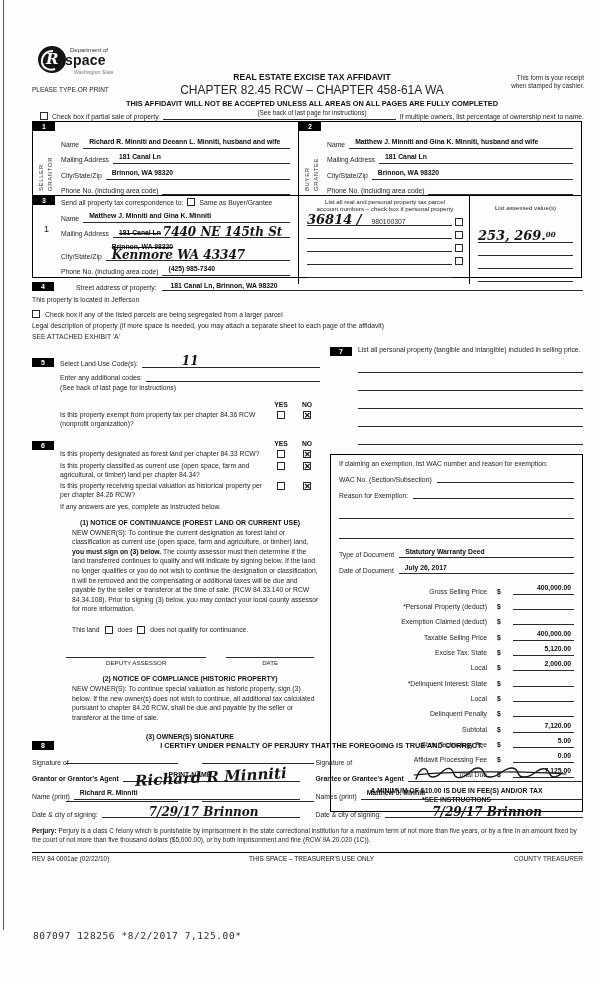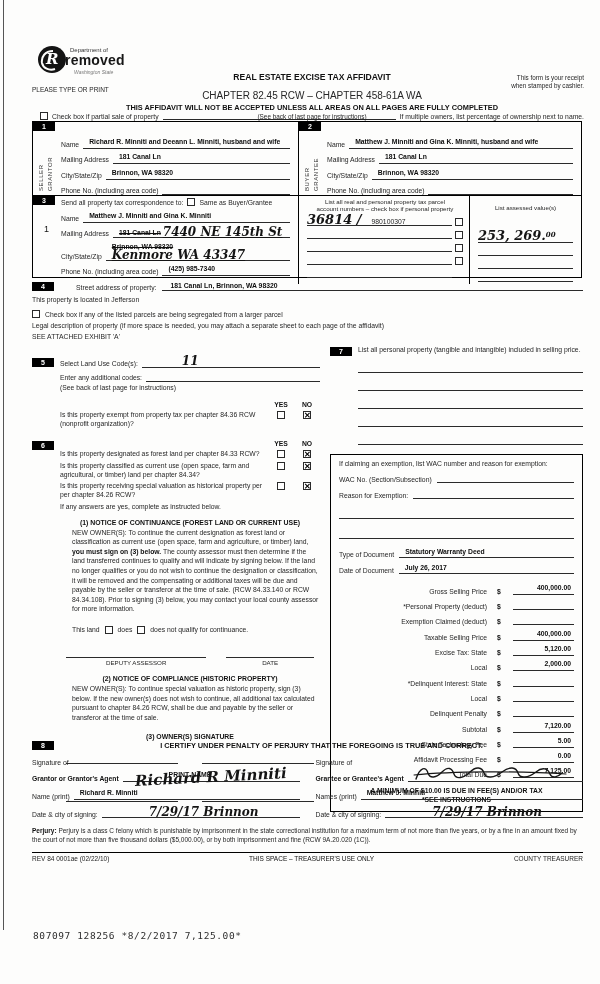--- a/index.html
+++ b/index.html
@@ -20,40 +20,40 @@
   
   #header{position:absolute;left:32px;top:44px;width:552px;height:66px;}
   .logo-mark{position:absolute;left:6px;top:2px;width:28px;height:27px;background:#141414;border-radius:50%;}
   .logo-mark span{position:absolute;left:8px;top:4px;color:#fff;font-size:15px;font-weight:bold;font-style:italic;font-family:"DejaVu Serif",serif;}
   .logo-swoosh{position:absolute;left:2px;top:3px;}
   .logo-dept{position:absolute;left:38px;top:3px;font-size:6px;color:#333;}
   .logo-name{position:absolute;left:33px;top:8px;font-size:14px;font-weight:bold;color:#161616;letter-spacing:.2px;}
   .logo-tag{position:absolute;left:42px;top:25px;font-size:5px;color:#777;font-style:italic;}
   .hdr-center{position:absolute;left:60px;top:28px;width:440px;text-align:center;}
   .hdr-title{font-size:8.6px;font-weight:bold;color:#111;}
-  .hdr-sub{font-size:10px;margin-top:8px;}
+  .hdr-sub{font-size:12px;margin-top:1px;}
   .hdr-warn{font-size:7.4px;font-weight:bold;color:#111;margin-top:2px;width:560px;margin-left:-60px;}
   .hdr-inst{font-size:6.4px;margin-top:1px;}
   .hdr-receipt{position:absolute;right:0;top:30px;text-align:right;font-size:6.3px;line-height:8px;}
   .logo-ptp{position:absolute;left:0px;top:42px;font-size:6.5px;}
   #partial-row{position:absolute;left:40px;top:110px;width:544px;display:flex;align-items:flex-end;gap:4px;}
   #partial-row .u{height:9px;}
   
   #main-table{position:absolute;left:32px;top:121px;width:550px;height:157px;border:1.5px solid #000;box-sizing:border-box;display:flex;flex-direction:column;}
   .rowA{display:flex;height:76px;}
   .rowB{display:flex;flex:1;border-top:1.5px solid #000;}
   .cell{position:relative;box-sizing:border-box;}
   .cl{width:266px;border-right:1.5px solid #000;}
   .cr{flex:1;}
   .cell .badge{position:absolute;left:0;top:0;}
   .fields{padding:11px 8px 0 28px;}
   .fields .frow{margin-top:4.5px;}
   .s3head{display:flex;gap:4px;align-items:center;padding:2px 6px 0 28px;}
   .s3num{position:absolute;left:11px;top:28px;font-size:9px;color:#111;}
-  .hw-big{font-size:12px;position:relative;top:1px;line-height:8px;text-decoration:underline;}
+  .hw-big{font-size:12px;position:relative;top:1px;line-height:8px;}
   .parcels{flex:1;padding:2px 6px 2px 8px;display:flex;flex-direction:column;}
   .assessed{width:112px;border-left:1.5px solid #000;padding:2px 8px;display:flex;flex-direction:column;box-sizing:border-box;}
   .subhead{text-align:center;font-size:6.2px;line-height:7.4px;}
   .prow{display:flex;align-items:flex-end;gap:3px;margin-top:3px;}
   .prow .u{flex:1;min-height:9px;}
   .hw-parcel{font-size:13px;line-height:10px;}
   .sup{font-size:7px;vertical-align:super;}
   
   #sec4{position:absolute;left:32px;top:282px;width:551px;}
   .s4row1{display:flex;align-items:flex-end;gap:6px;}
@@ -110,21 +110,21 @@
   <div class="scan-line"></div>
 
   <div id="header">
     <div class="logo-mark">
       <svg class="logo-swoosh" width="26" height="22" viewBox="0 0 26 22">
         <path d="M13 2 C5 2 1 8 2 14 C3 19 9 22 15 20" fill="none" stroke="#fdfdfc" stroke-width="2"></path>
       </svg>
       <span>R</span>
     </div>
     <div class="logo-dept">Department of</div>
-    <div class="logo-name">removed</div>
+    <div class="logo-name">space</div>
     <div class="logo-tag">Washington State</div>
     <div class="logo-ptp">PLEASE TYPE OR PRINT</div>
     <div class="hdr-center">
       <div class="hdr-title">REAL ESTATE EXCISE TAX AFFIDAVIT</div>
       <div class="hdr-sub">CHAPTER 82.45 RCW – CHAPTER 458-61A WA</div>
       <div class="hdr-warn">THIS AFFIDAVIT WILL NOT BE ACCEPTED UNLESS ALL AREAS ON ALL PAGES ARE FULLY COMPLETED</div>
       <div class="hdr-inst">(See back of last page for instructions)</div>
     </div>
     <div class="hdr-receipt">
       <div>This form is your receipt</div>

